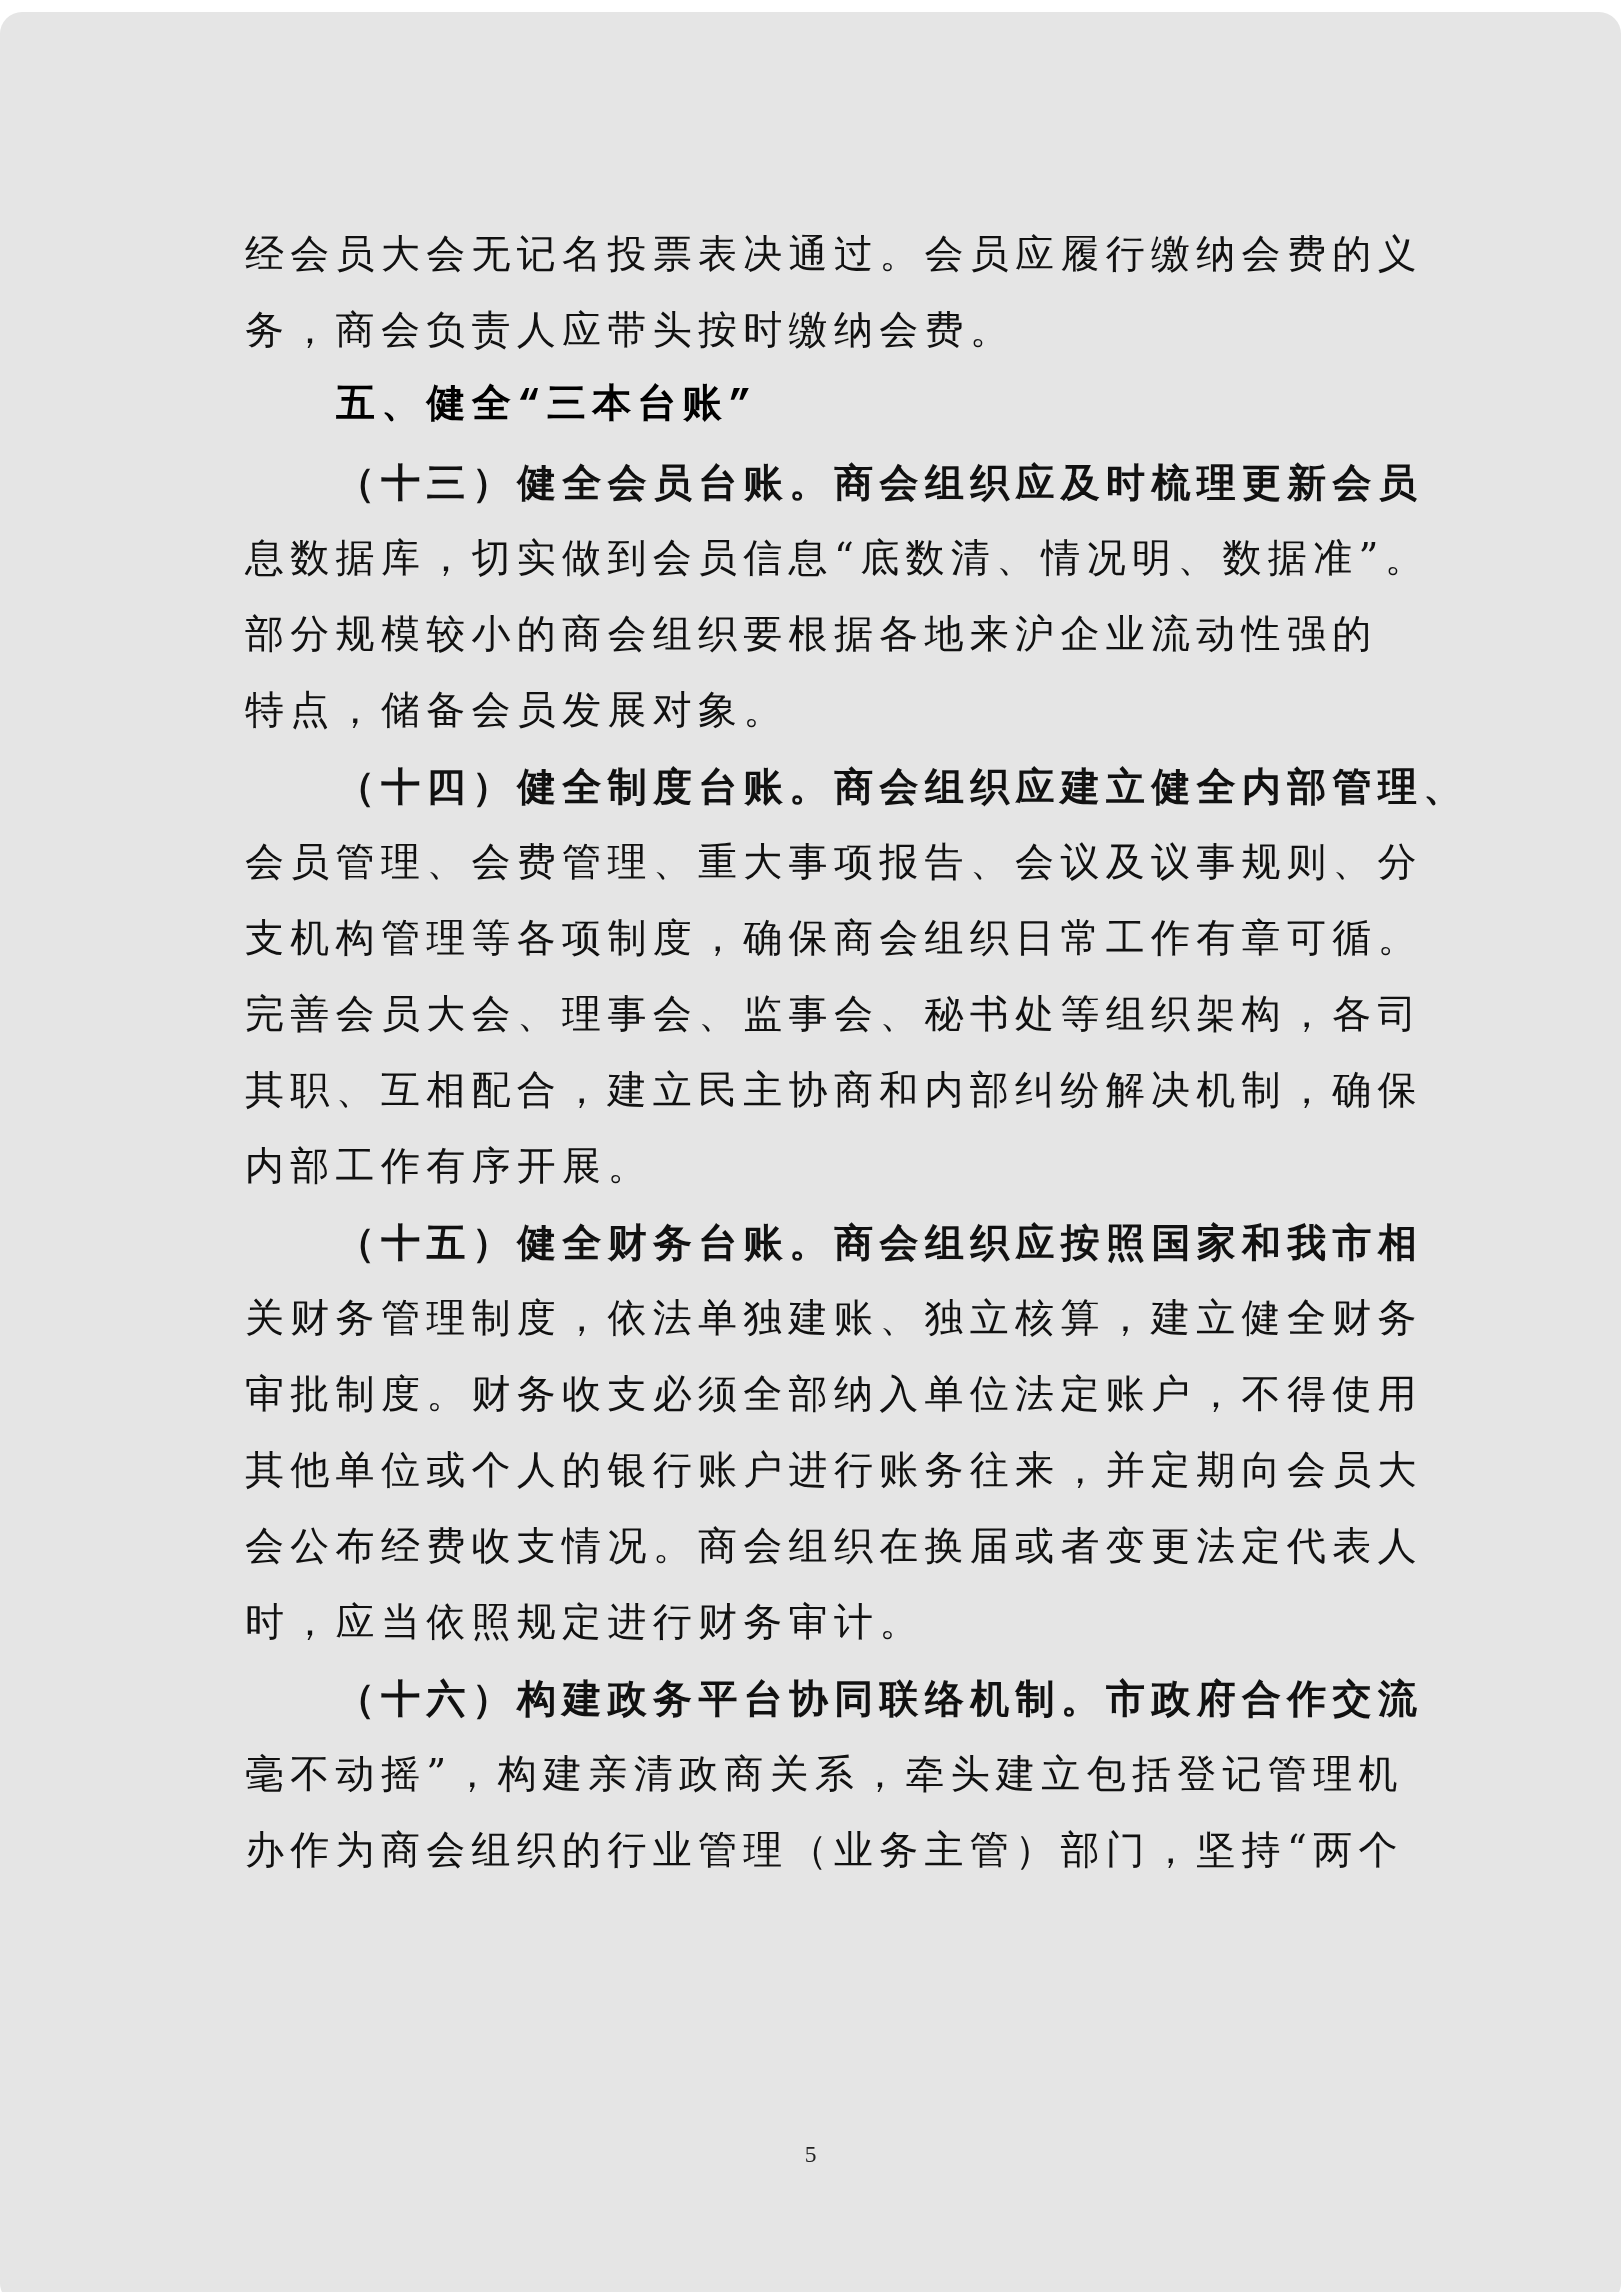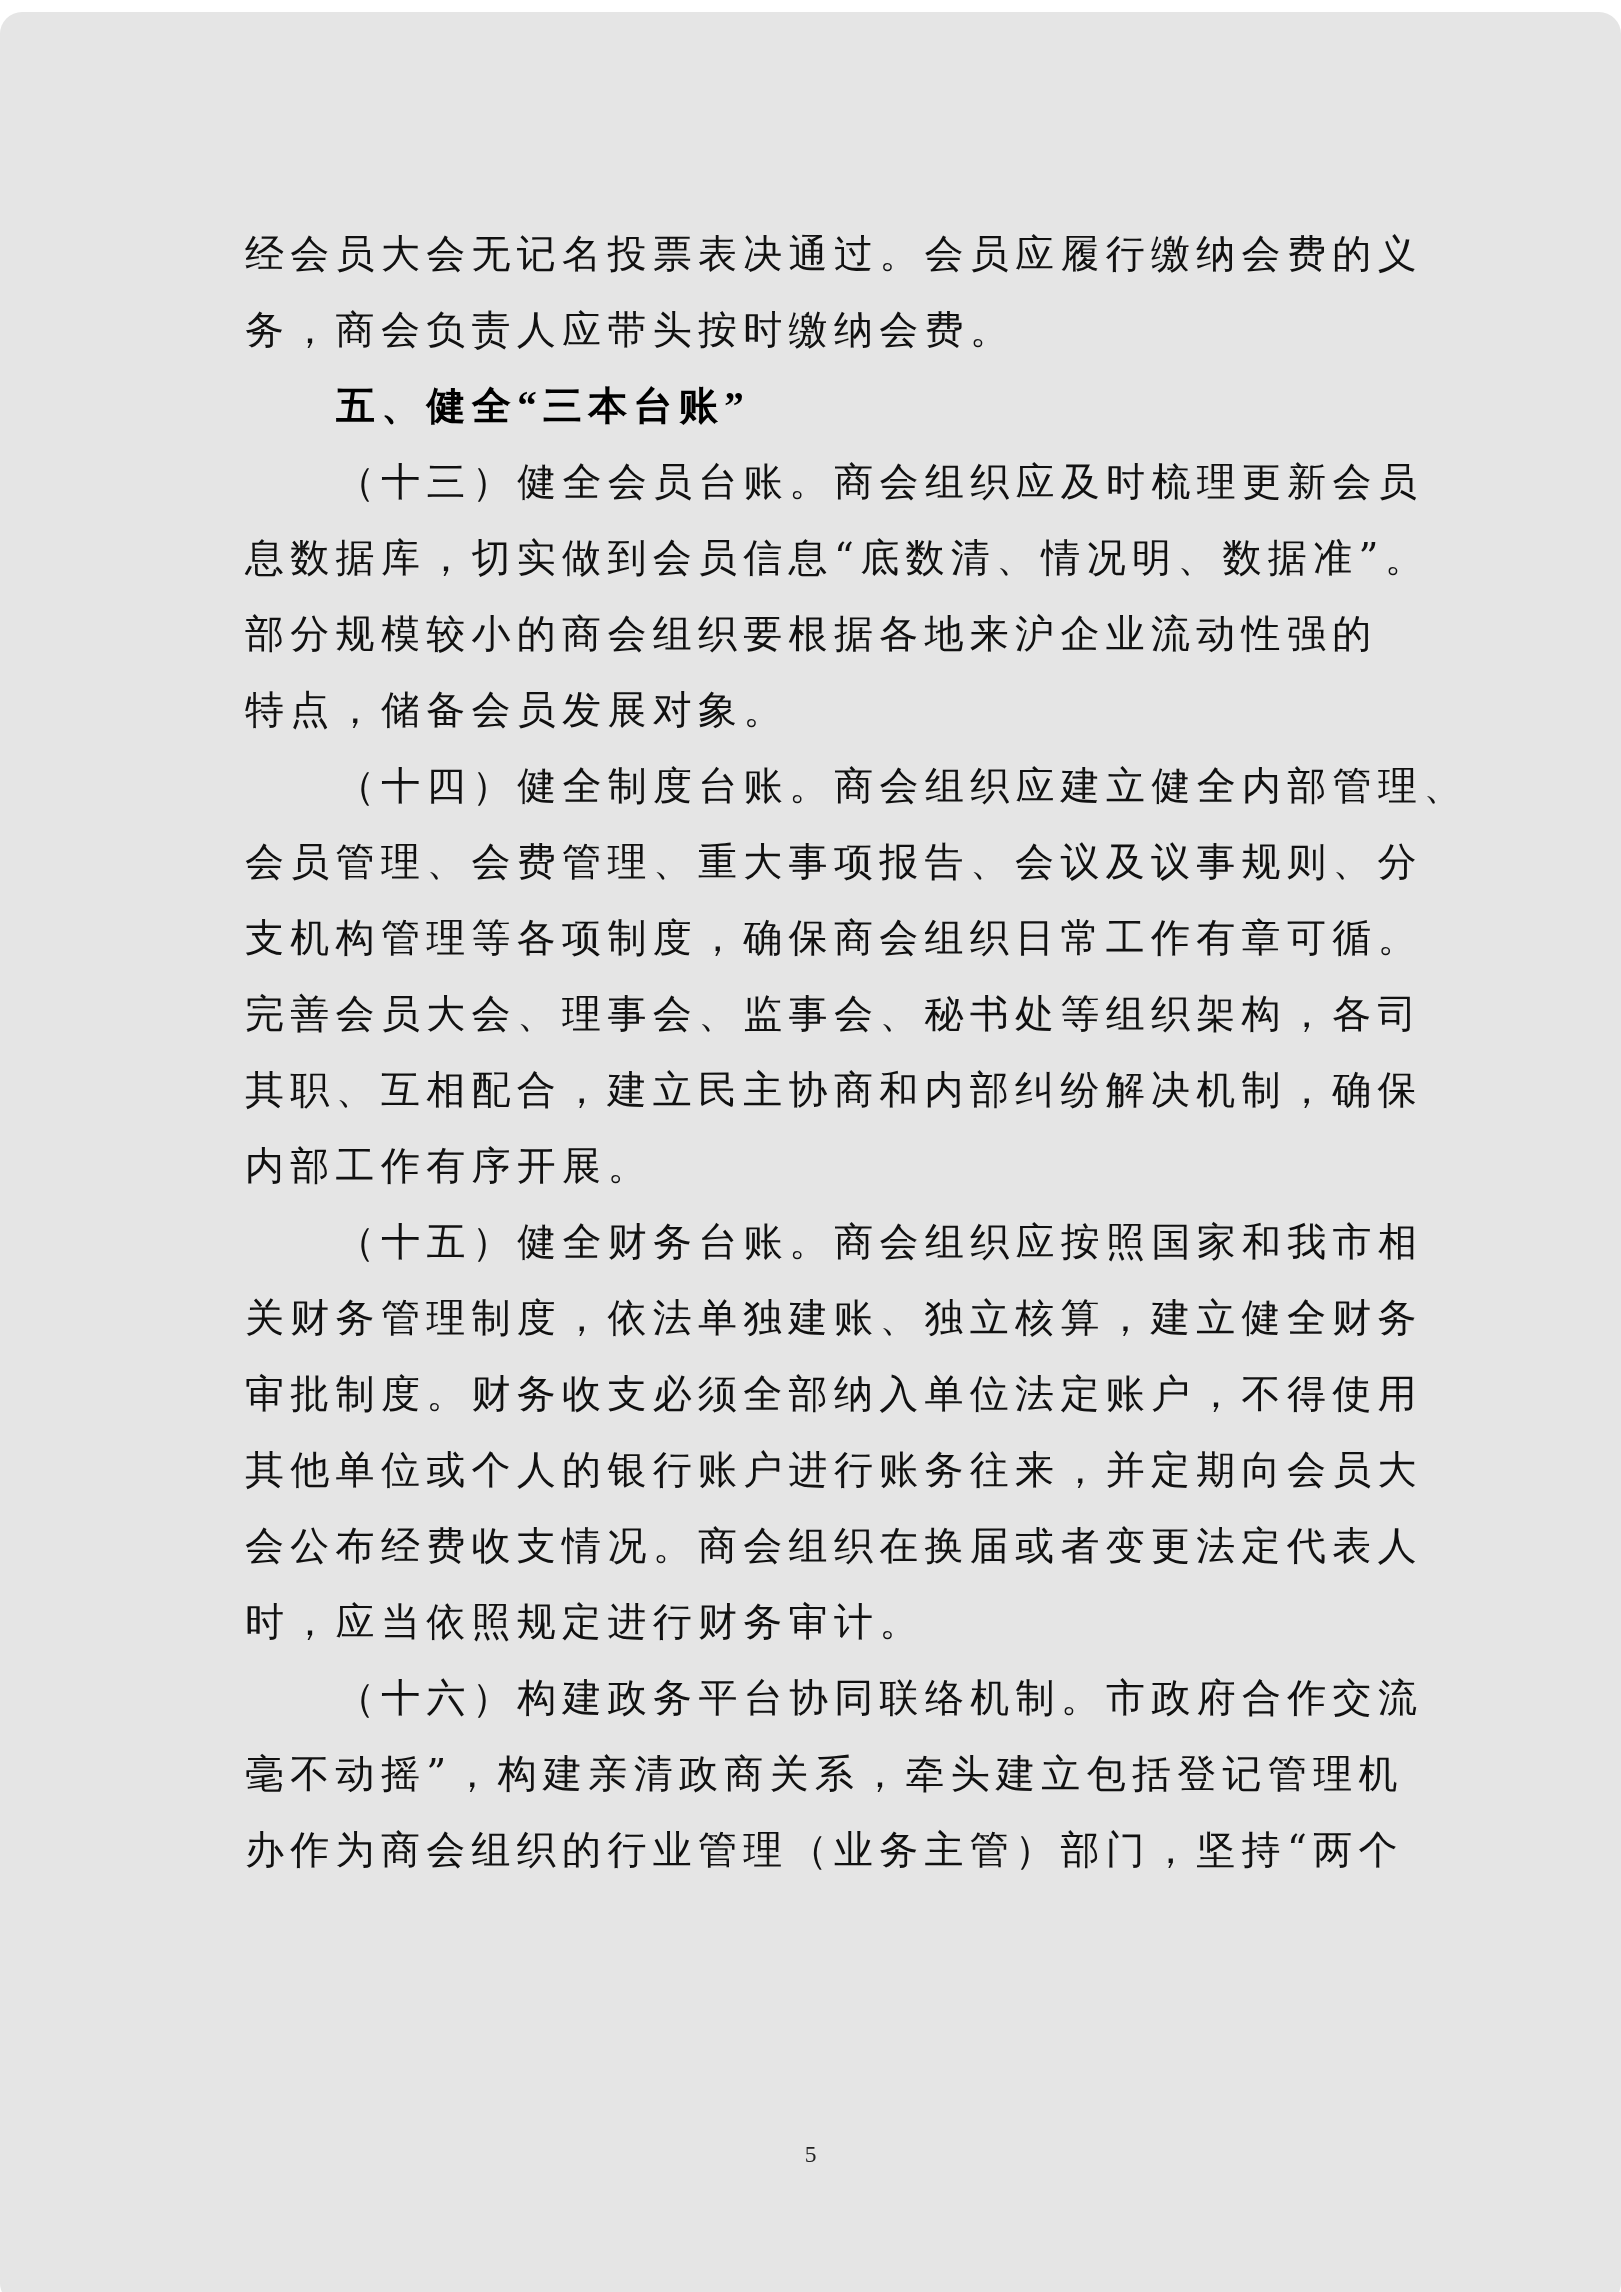--- a/index.html
+++ b/index.html
@@ -33,23 +33,24 @@
       height: 76px;
       line-height: 76px;
       font-family: "DejaVu Serif", "Liberation Serif", serif;
       font-size: 39px;
       letter-spacing: 6.3px;
       white-space: nowrap;
       color: #111111;
     }
     .line.indent {
       padding-left: 91px;
+      font-weight: bold;
     }
     .line.heading {
-      font-family: Liberation Serif, serif;
+      font-family: Liberation Mono, monospace;
       font-weight: bold;
       padding-left: 91px;
       color: #000000;
     }
     .page-number {
       position: absolute;
       left: 0;
       width: 1621px;
       top: 2129px;
       text-align: center;

